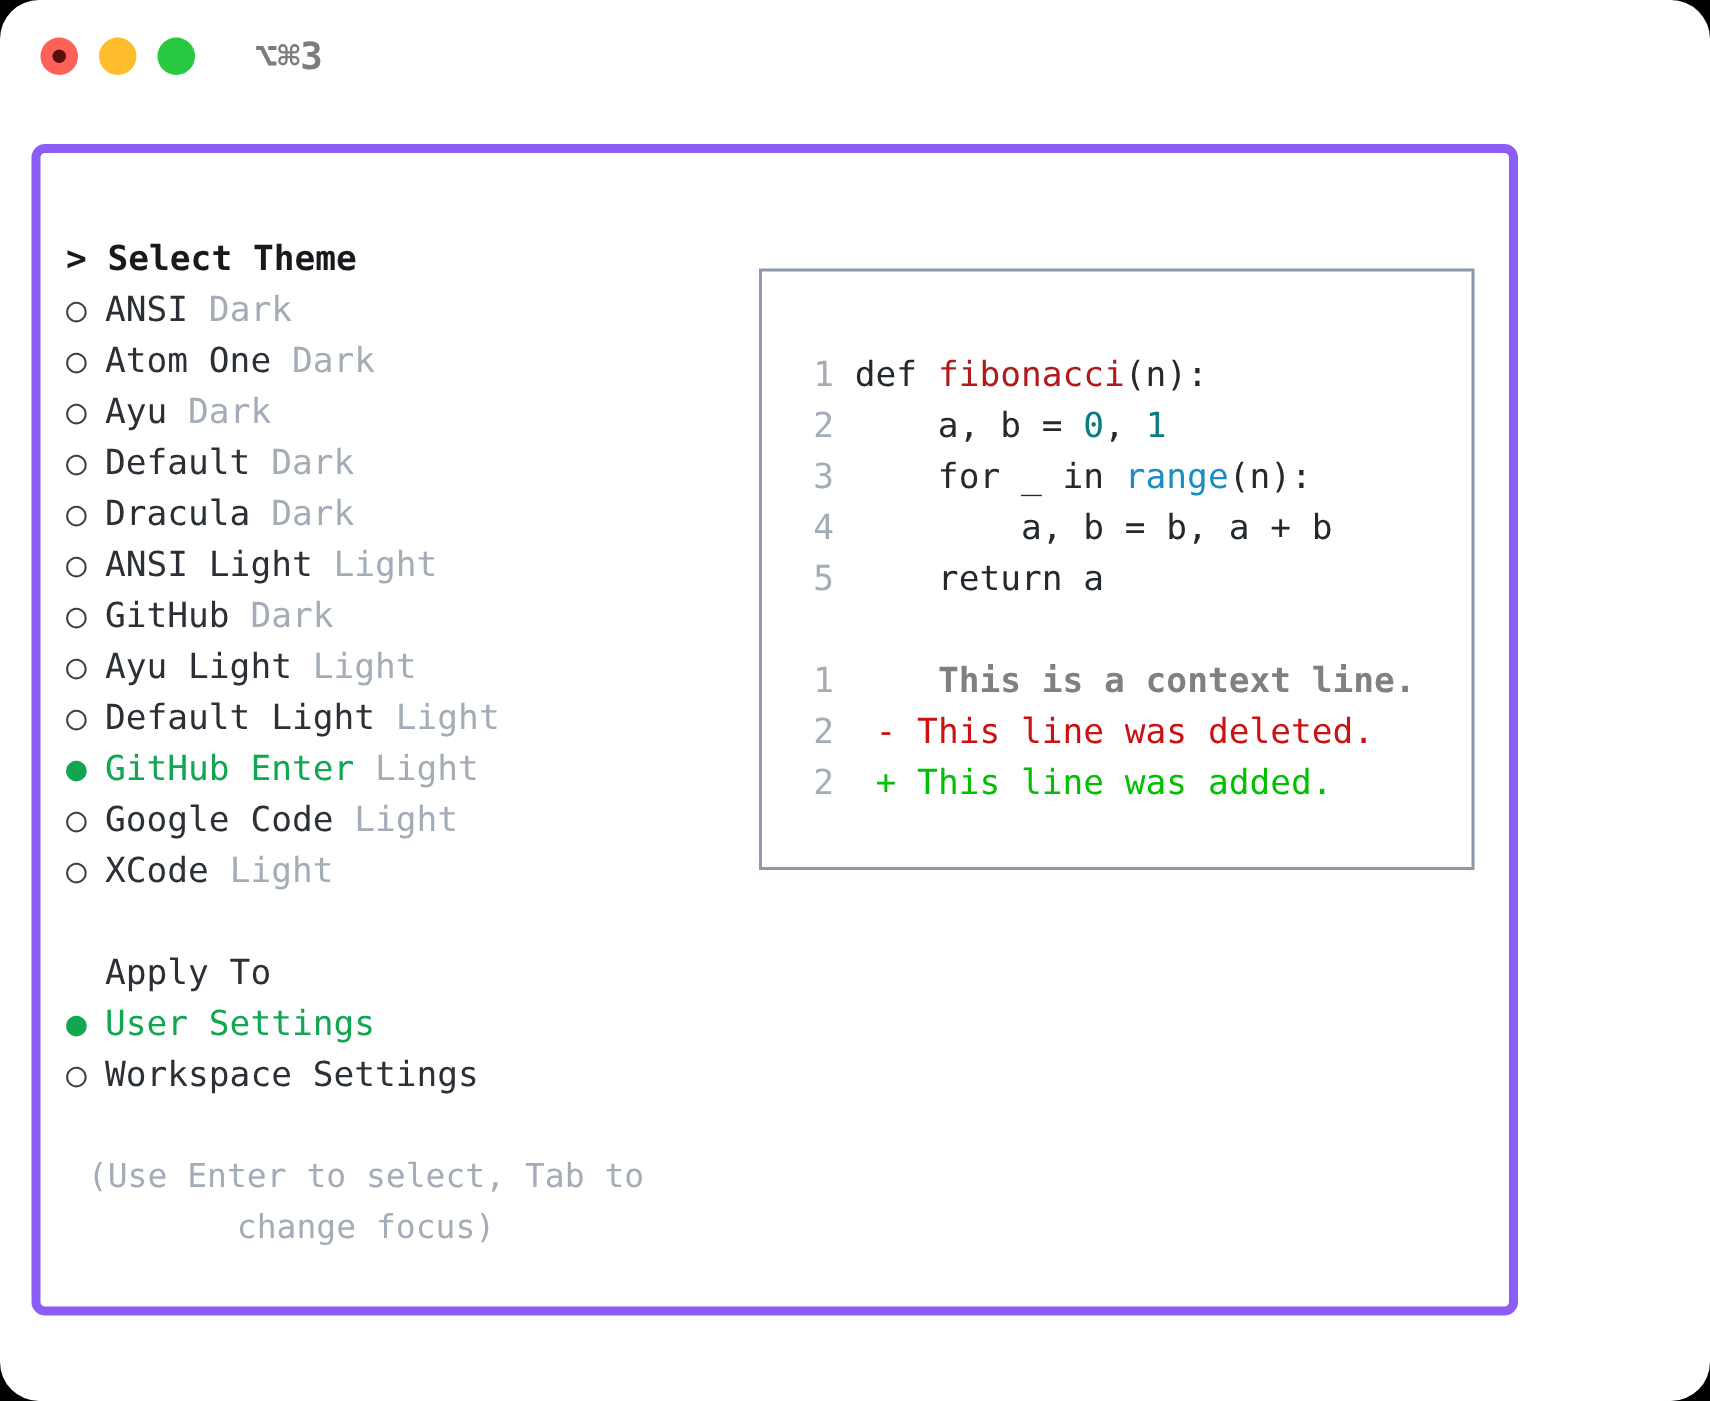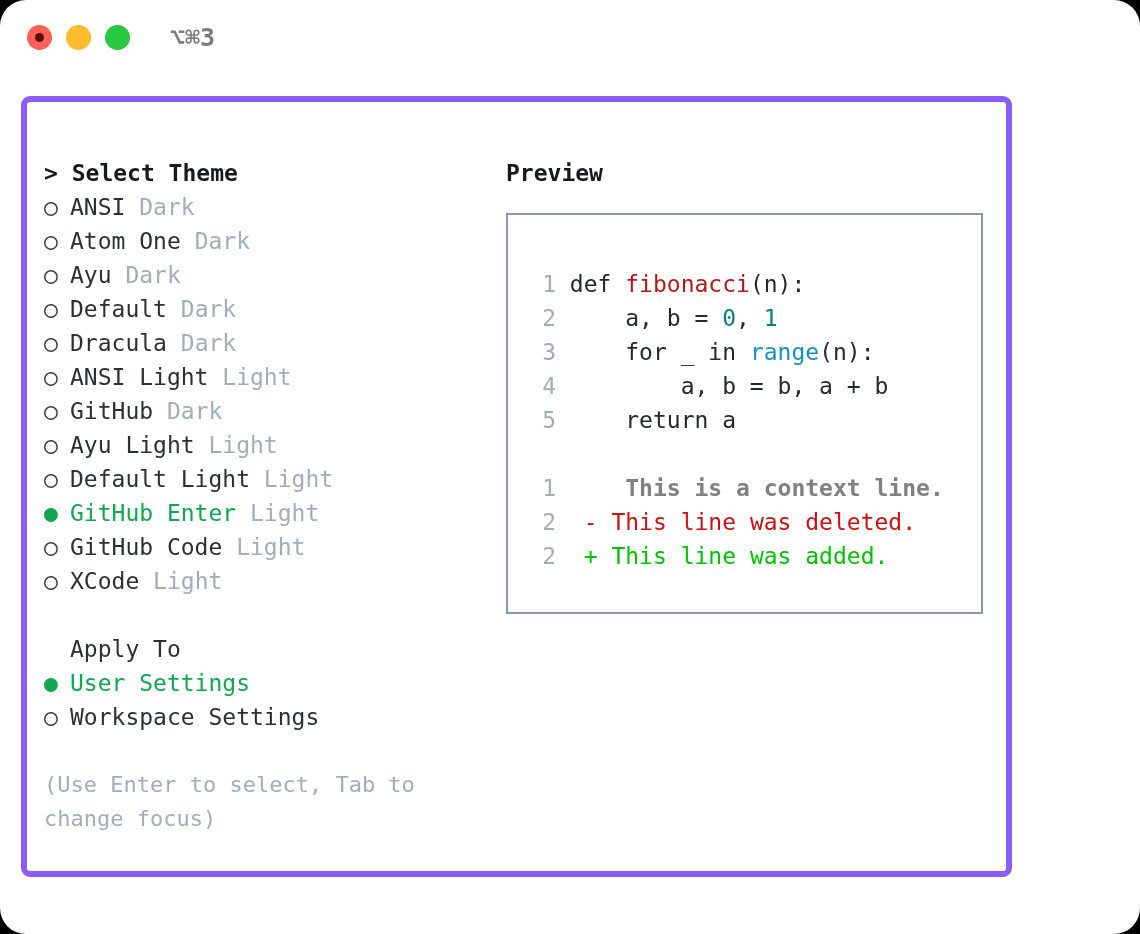--- a/index.html
+++ b/index.html
@@ -134,20 +134,21 @@
     padding-left: 26px;
   }
 
   .hint {
     margin-top: 34px;
     font-size: 22px;
     line-height: 34px;
     color: #a4acb8;
     width: 400px;
     white-space: pre-wrap;
+    text-align: center;
   }
 
   
   .right-col {
     position: absolute;
     left: 479px;
     top: 54px;
     width: 500px;
   }
   .preview-title {
@@ -216,38 +217,37 @@
             <div class="row"><span class="marker marker-dot-off">○</span><span class="theme-name">ANSI</span><span class="variant"> Dark</span></div>
             <div class="row"><span class="marker marker-dot-off">○</span><span class="theme-name">Atom One</span><span class="variant"> Dark</span></div>
             <div class="row"><span class="marker marker-dot-off">○</span><span class="theme-name">Ayu</span><span class="variant"> Dark</span></div>
             <div class="row"><span class="marker marker-dot-off">○</span><span class="theme-name">Default</span><span class="variant"> Dark</span></div>
             <div class="row"><span class="marker marker-dot-off">○</span><span class="theme-name">Dracula</span><span class="variant"> Dark</span></div>
             <div class="row"><span class="marker marker-dot-off">○</span><span class="theme-name">ANSI Light</span><span class="variant"> Light</span></div>
             <div class="row"><span class="marker marker-dot-off">○</span><span class="theme-name">GitHub</span><span class="variant"> Dark</span></div>
             <div class="row"><span class="marker marker-dot-off">○</span><span class="theme-name">Ayu Light</span><span class="variant"> Light</span></div>
             <div class="row"><span class="marker marker-dot-off">○</span><span class="theme-name">Default Light</span><span class="variant"> Light</span></div>
             <div class="row"><span class="marker marker-dot-on">●</span><span class="theme-name sel">GitHub Enter</span><span class="variant"> Light</span></div>
-            <div class="row"><span class="marker marker-dot-off">○</span><span class="theme-name">GitHub Code</span><span class="variant"> Light</span></div>
+            <div class="row"><span class="marker marker-dot-off">○</span><span class="theme-name">Google Code</span><span class="variant"> Light</span></div>
             <div class="row"><span class="marker marker-dot-off">○</span><span class="theme-name">XCode</span><span class="variant"> Light</span></div>
           </div>
 
         <div class="spacer-row"></div>
 
         <div class="section-label">Apply To</div>
 
         <div id="apply-list">
             <div class="row"><span class="marker marker-dot-on">●</span><span class="theme-name sel">User Settings</span></div>
             <div class="row"><span class="marker marker-dot-off">○</span><span class="theme-name">Workspace Settings</span></div>
           </div>
 
         <div class="hint">(Use Enter to select, Tab to change focus)</div>
       </div>
 
       <div class="right-col">
-        <div class="preview-title">Preview</div>
 
         <div class="preview-box">
           <div class="code" id="code-block"><div><span class="ln">1</span> <span class="tok-plain">def </span><span class="tok-func">fibonacci</span><span class="tok-plain">(n):</span></div><div><span class="ln">2</span> <span class="tok-plain">    a, b = </span><span class="tok-num">0</span><span class="tok-plain">, </span><span class="tok-num">1</span></div><div><span class="ln">3</span> <span class="tok-plain">    for _ in </span><span class="tok-call">range</span><span class="tok-plain">(n):</span></div><div><span class="ln">4</span> <span class="tok-plain">        a, b = b, a + b</span></div><div><span class="ln">5</span> <span class="tok-plain">    return a</span></div><div class="blank-line"></div><div><span class="ln">1</span>  <span class="d-ctx"> </span><span class="d-ctx">  This is a context line.</span></div><div><span class="ln">2</span>  <span class="d-del">-</span><span class="d-del"> This line was deleted.</span></div><div><span class="ln">2</span>  <span class="d-add">+</span><span class="d-add"> This line was added.</span></div></div>
         </div>
       </div>
 
     </div>
   </div>
 </div>
 

